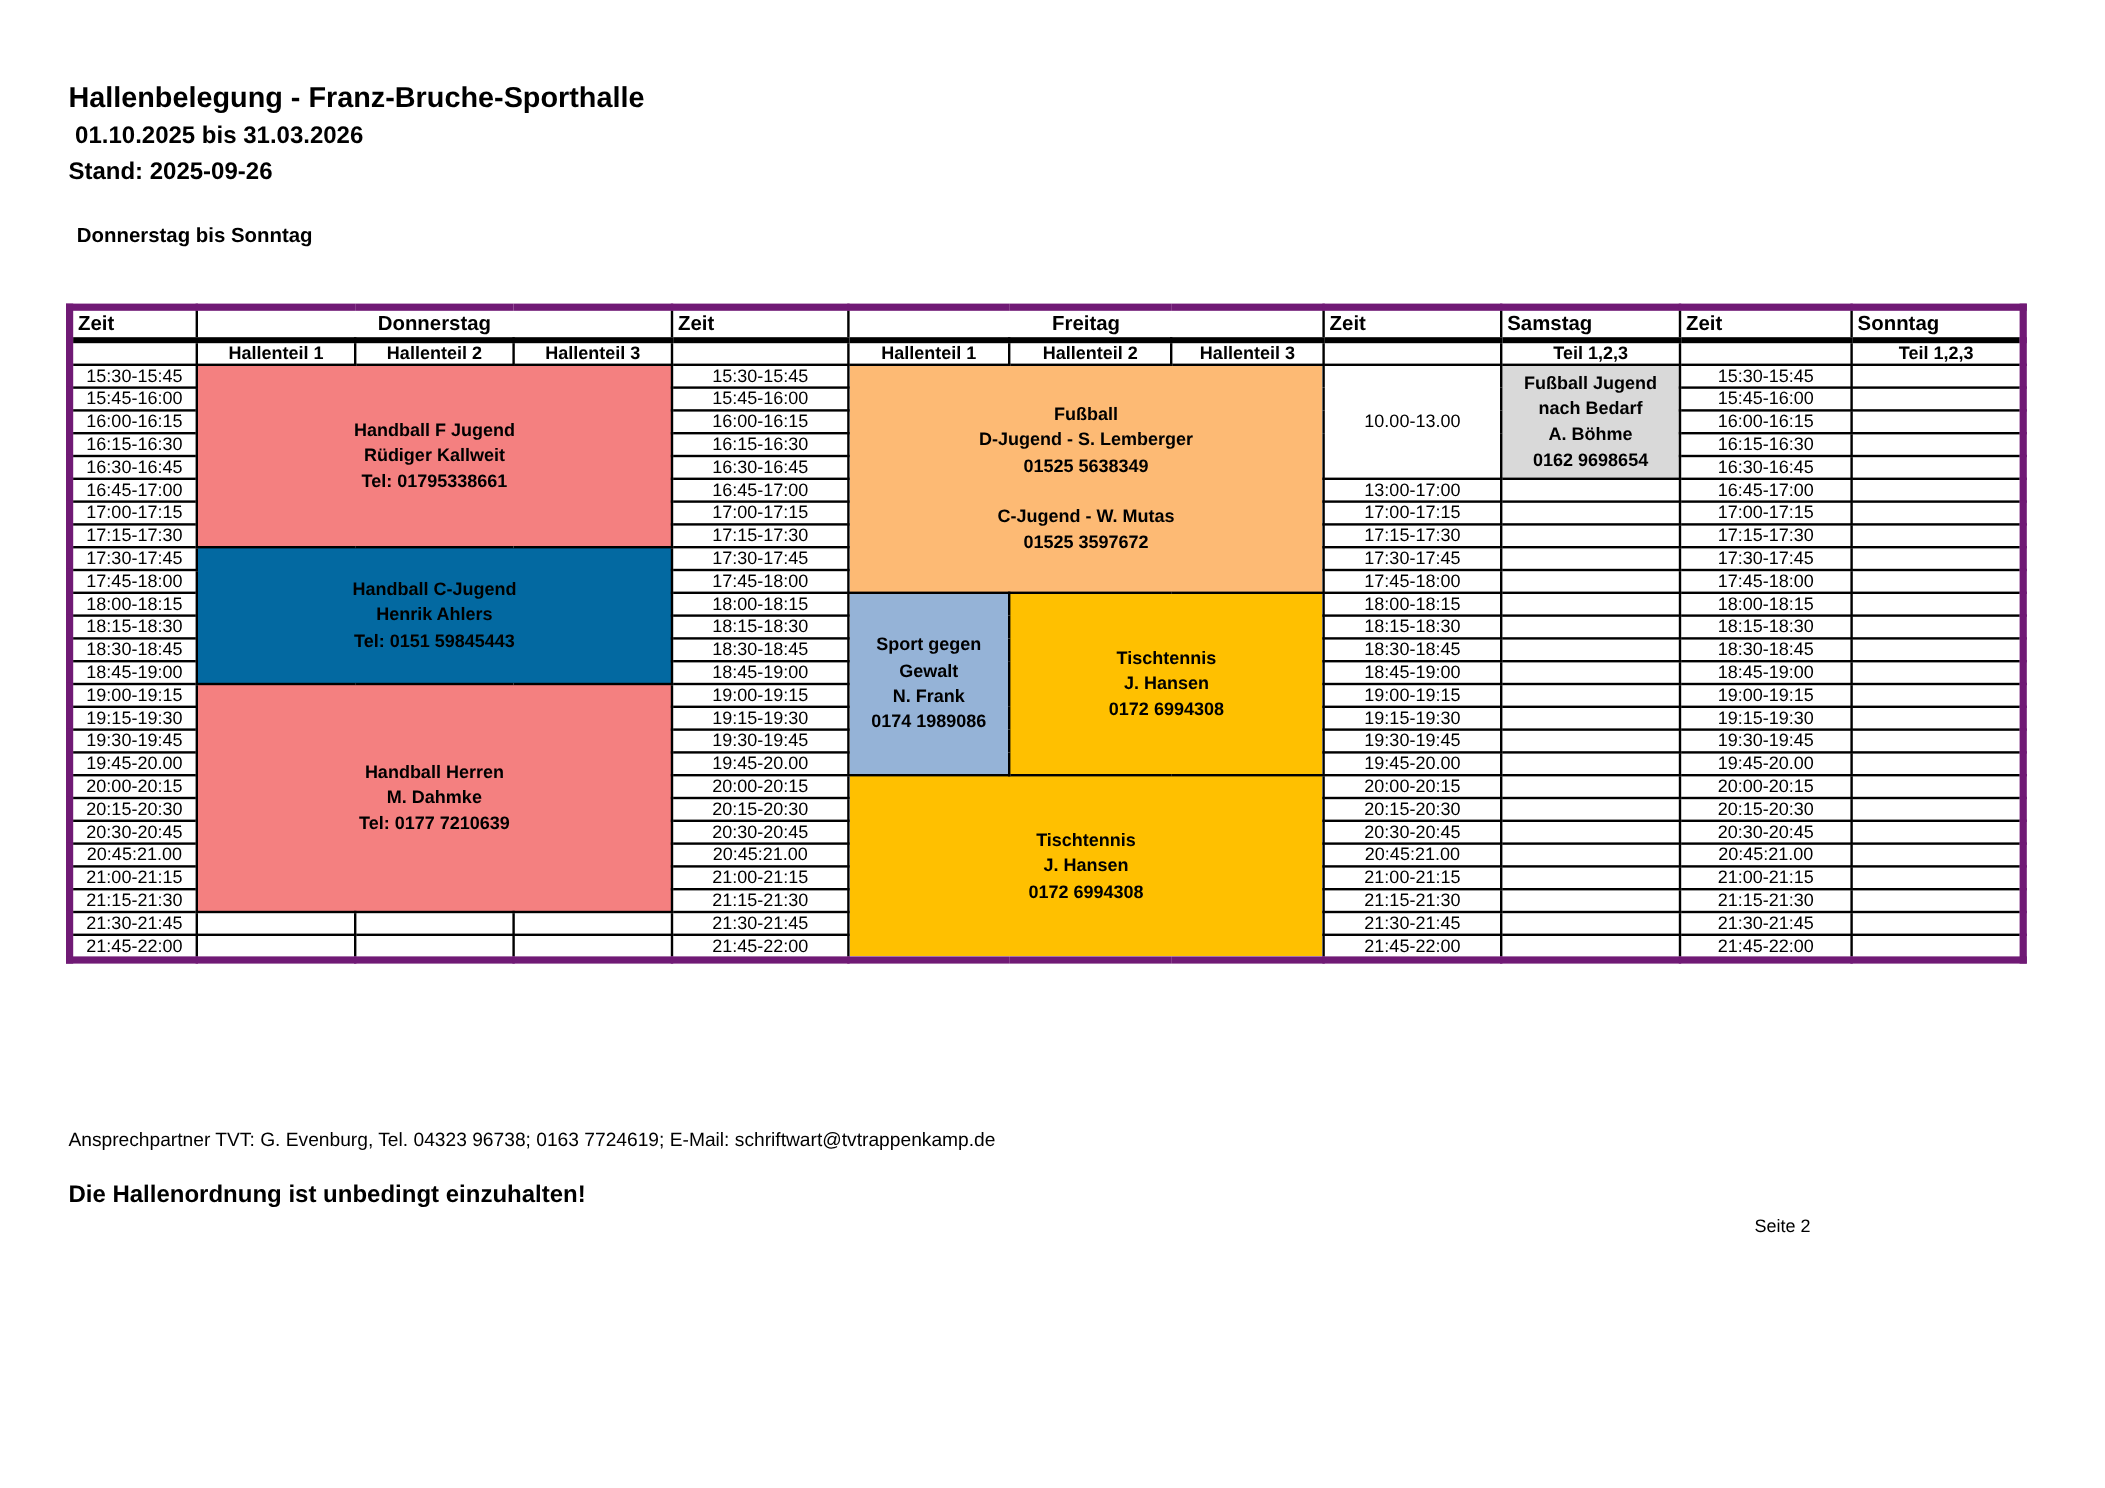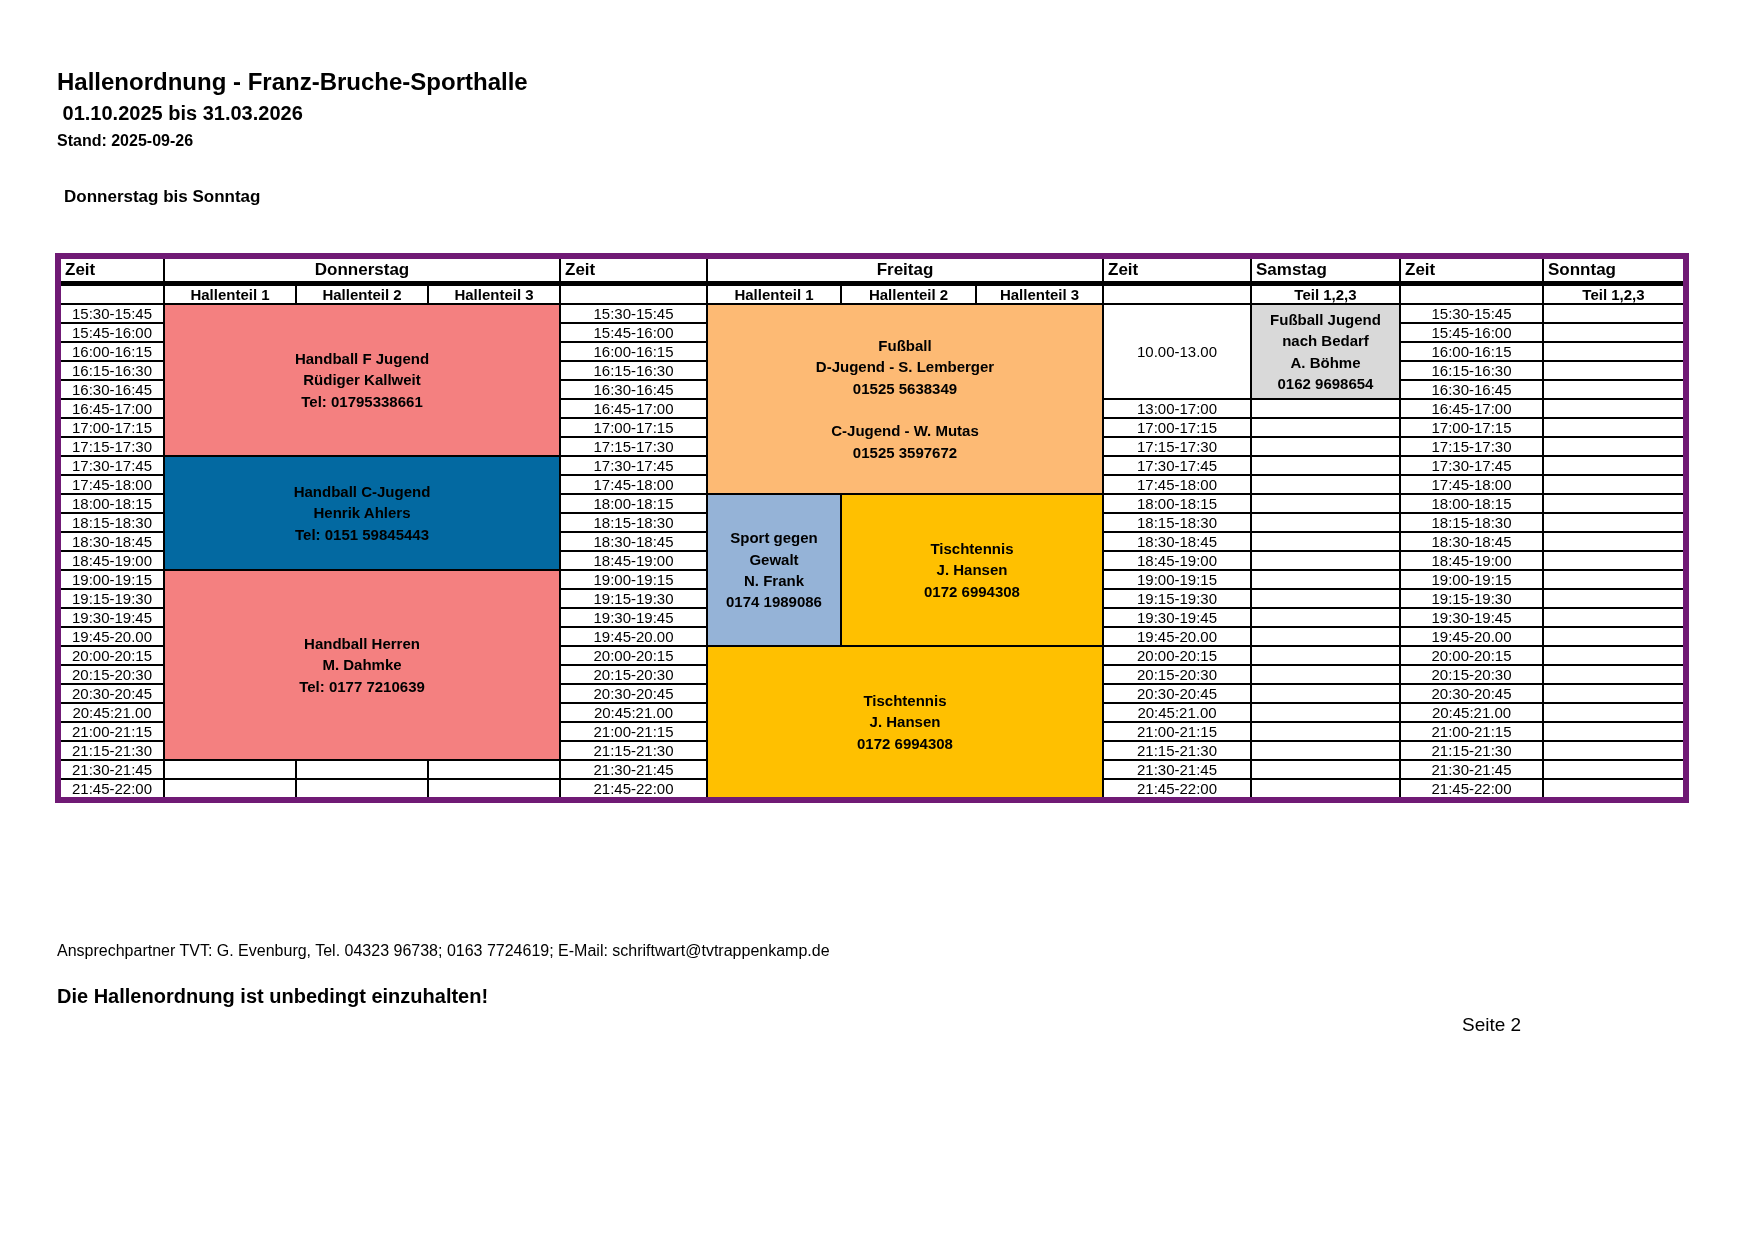--- a/index.html
+++ b/index.html
@@ -2,21 +2,21 @@
 <html><head>
 <meta charset="utf-8">
 <style>
   * { box-sizing: border-box; margin: 0; padding: 0; }
   html, body { background: #ffffff; }
   body { font-family: "Liberation Sans", "DejaVu Sans", sans-serif; color: #000; }
   .page { position: relative; width: 1754px; height: 1240px; background: #fff; overflow: hidden; }
 
   .title        { position: absolute; left: 57px;  top: 68px;  font-size: 24px; font-weight: bold; white-space: pre; }
   .subtitle     { position: absolute; left: 57px;  top: 102px; font-size: 20px; font-weight: bold; white-space: pre; }
-  .stand        { position: absolute; left: 57px;  top: 132px; font-size: 16px; font-weight: bold; white-space: pre; }
+  .stand        { position: absolute; left: 57px;  top: 132px; font-size: 20px; font-weight: bold; white-space: pre; }
   .section-label{ position: absolute; left: 64px;  top: 187px; font-size: 17px; font-weight: bold; }
 
   table.schedule {
     position: absolute; left: 55px; top: 253px;
     width: 1628px; table-layout: fixed;
     border-collapse: collapse;
     border: 6px solid #701a75;
   }
   .schedule th, .schedule td { border: 2px solid #000; overflow: hidden; }
   .schedule thead tr.day-row th { height: 27px; font-size: 17px; border-bottom: 5px solid #000; }
@@ -29,28 +29,28 @@
     white-space: nowrap; background: #fff;
   }
   td.block {
     font-size: 15px; font-weight: bold; text-align: center; vertical-align: middle;
     line-height: 1.42; white-space: pre-line;
   }
   td.empty { background: #fff; }
 
   .footer-contact { position: absolute; left: 57px; top: 942px; font-size: 16px; }
   .notice         { position: absolute; left: 57px; top: 985px; font-size: 20px; font-weight: bold; }
-  .page-number    { position: absolute; left: 1462px; top: 1014px; font-size: 19px; }
+  .page-number    { position: absolute; left: 1462px; top: 1014px; font-size: 15px; }
 </style>
 </head>
 <body>
 
 <div class="page">
 
-  <div class="title">Hallenordnung - Franz-Bruche-Sporthalle</div>
+  <div class="title">Hallenbelegung - Franz-Bruche-Sporthalle</div>
   <div class="subtitle"> 01.10.2025 bis 31.03.2026</div>
   <div class="stand">Stand: 2025-09-26</div>
   <div class="section-label">Donnerstag bis Sonntag</div>
 
   <table class="schedule">
     <colgroup>
       <col style="width:106px">
         <col style="width:132px">
         <col style="width:132px">
         <col style="width:132px">

